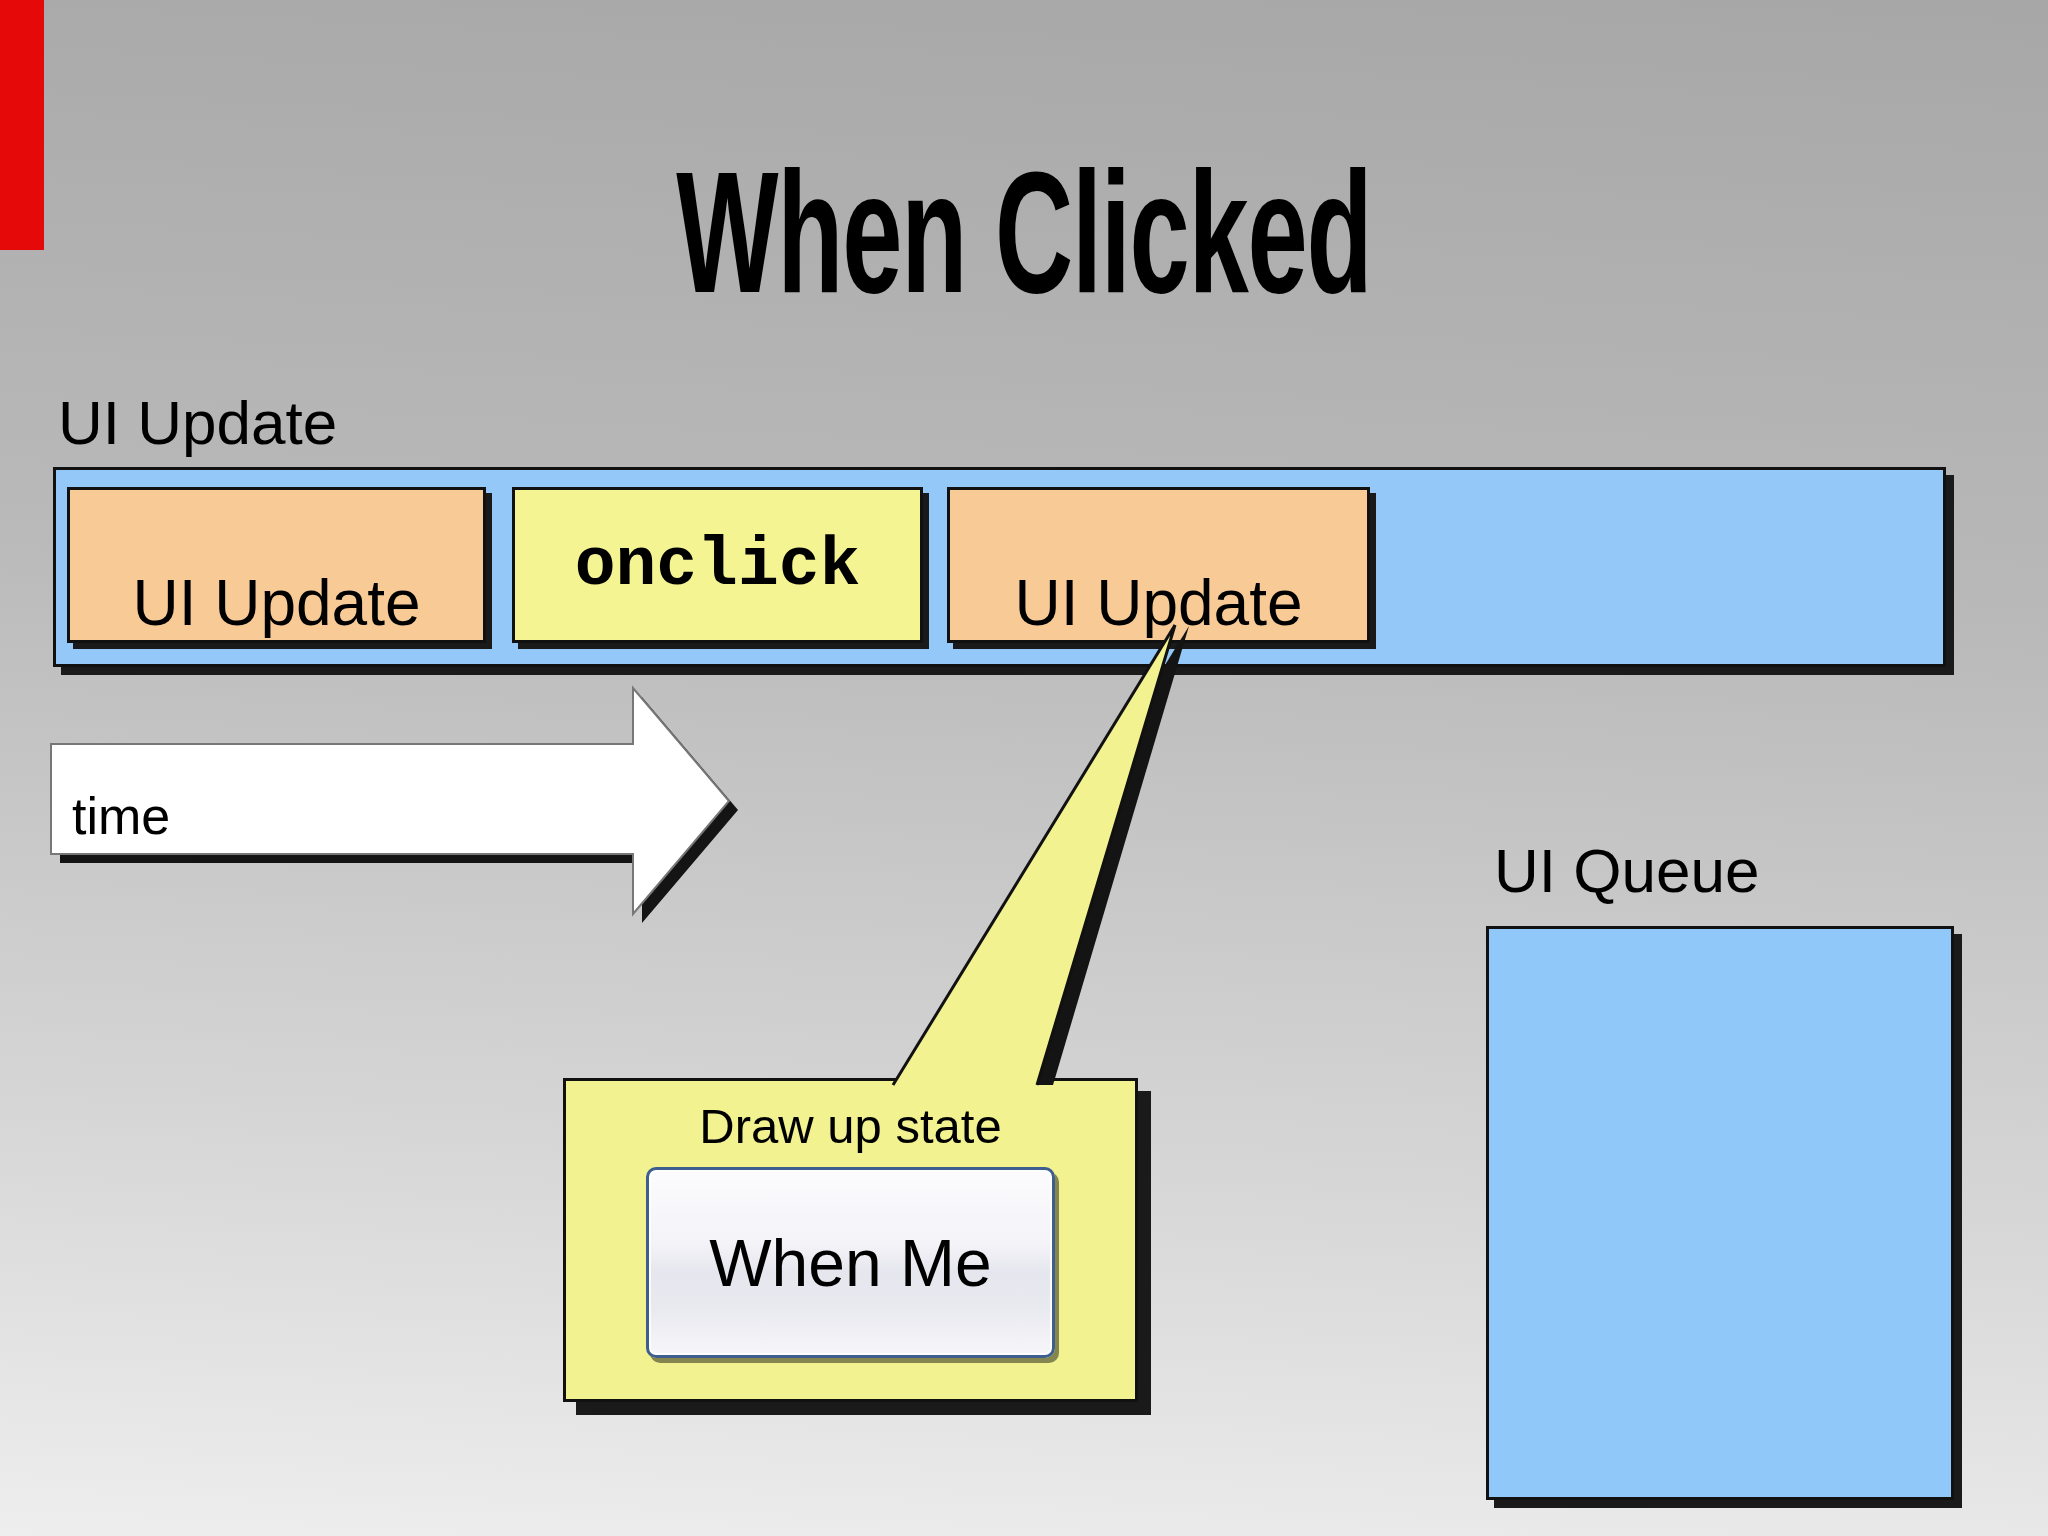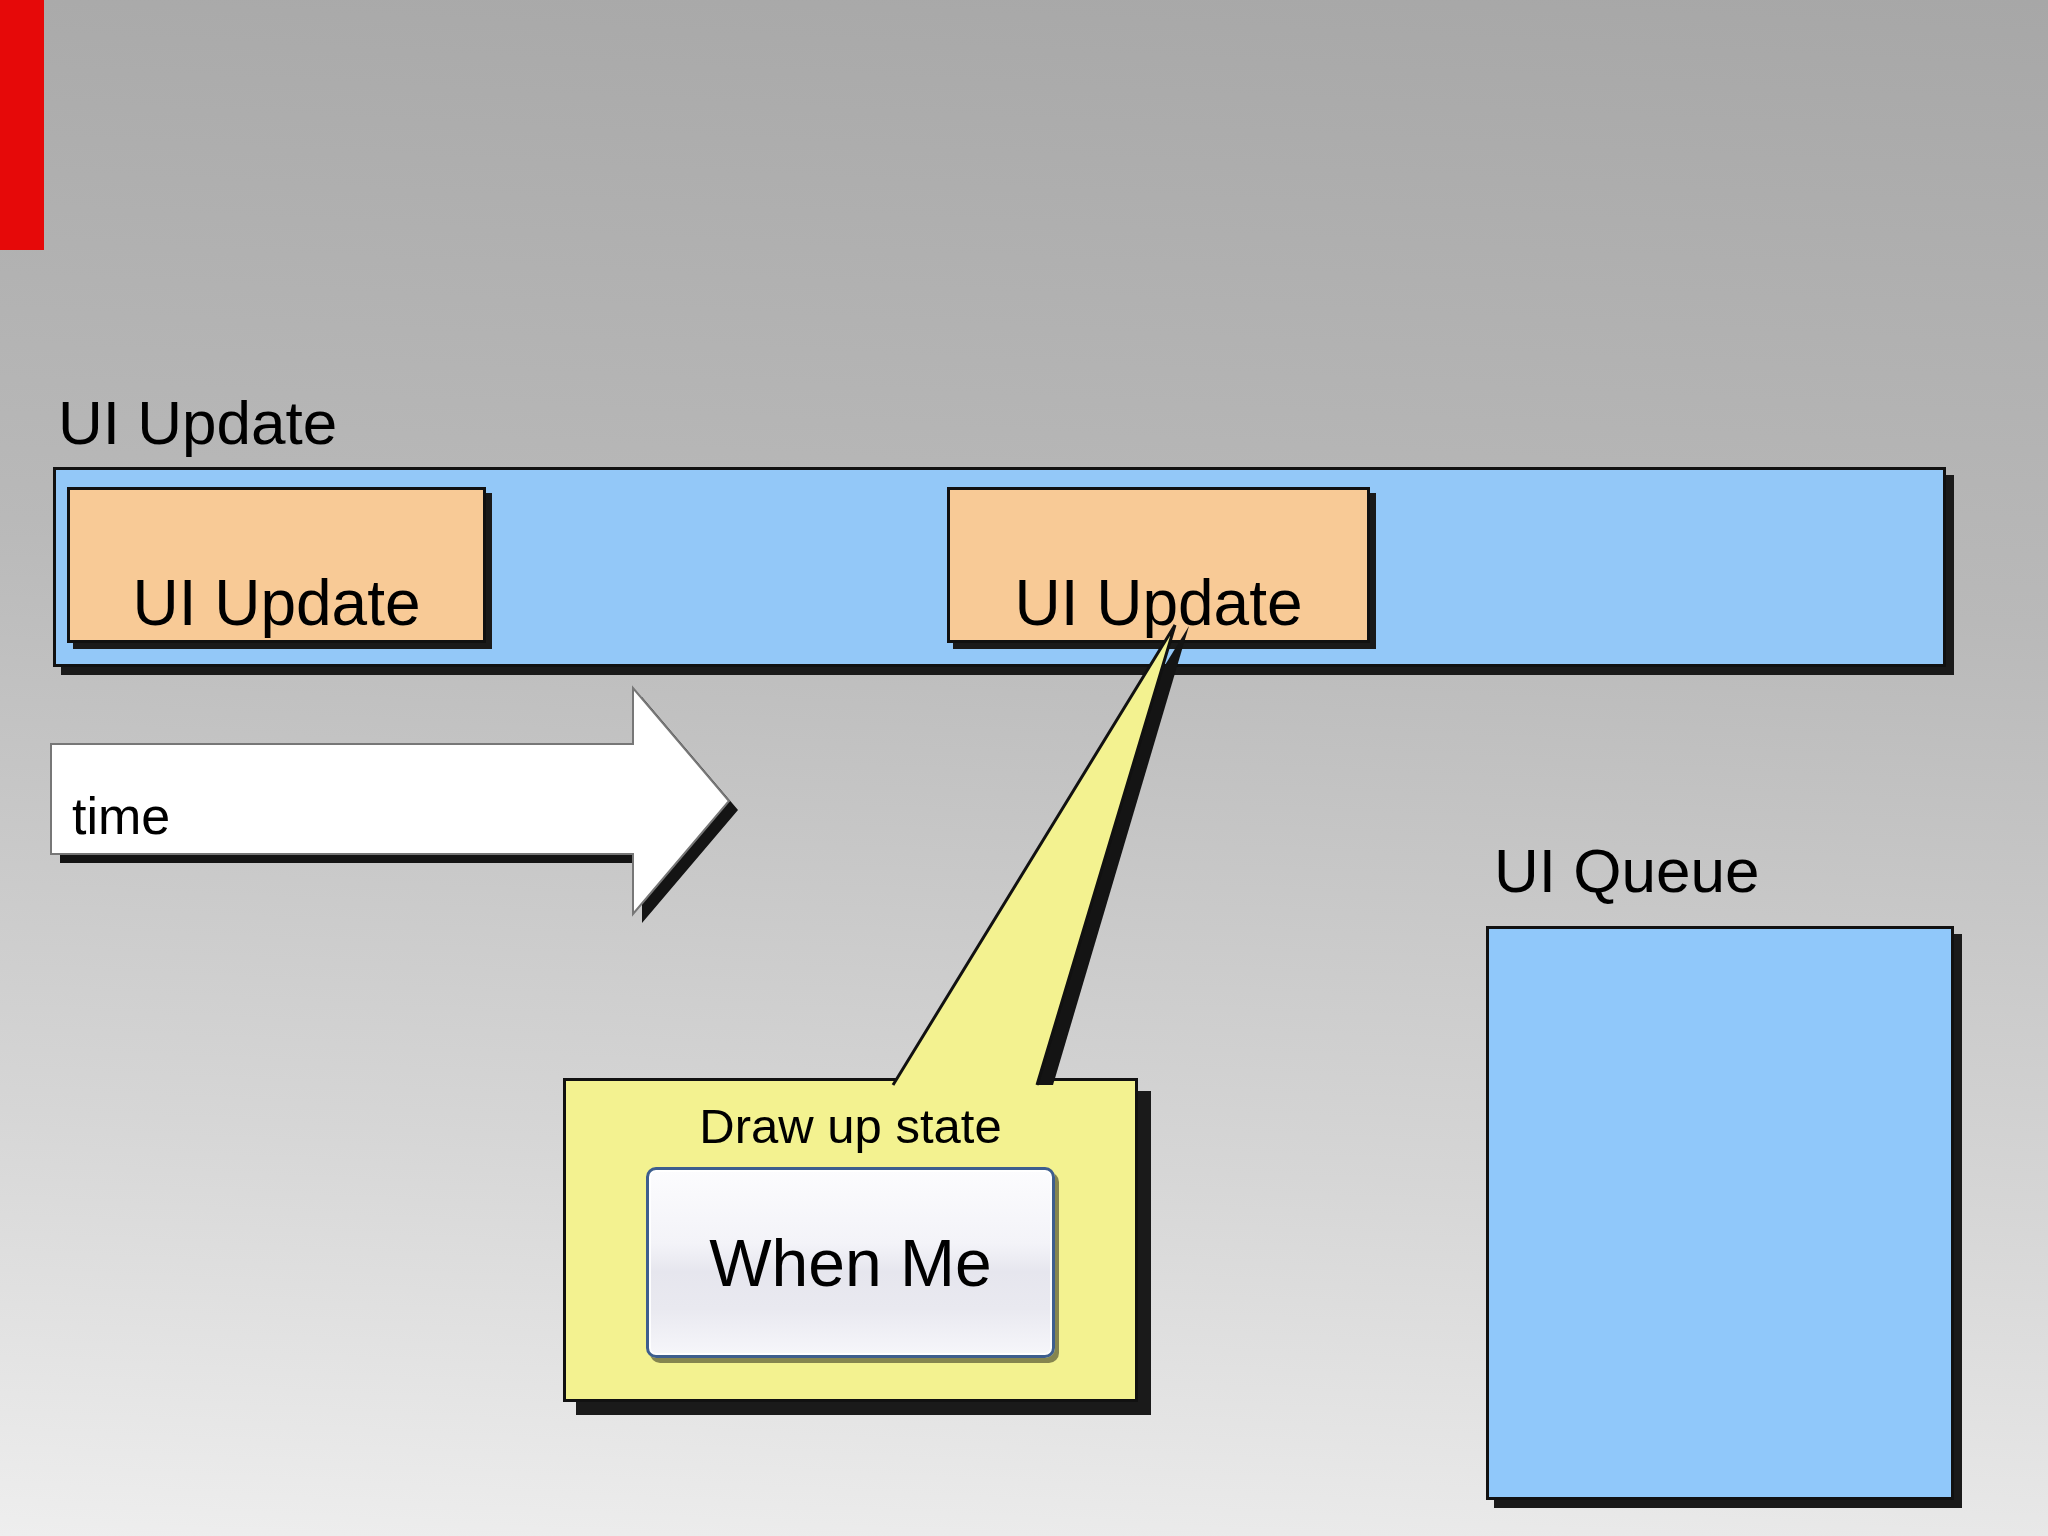--- a/index.html
+++ b/index.html
@@ -68,26 +68,32 @@
     font-size:66px;color:#000;cursor:default;
   }
 </style>
 </head>
 <body>
 
 <div id="canvas">
 
   <div id="red-marker" class="abs"></div>
 
+  <div id="title" class="abs">
+    <span class="squeeze">When Clicked</span>
+  </div>
 
   <div id="ui-thread-label" class="abs sec-label">UI Update</div>
 
   <div id="thread-bar" class="abs">
     <div id="task-0" class="task orange">
       <span>UI Update</span>
+    </div>
+    <div id="task-1" class="task yellow">
+      <span>onclick</span>
     </div>
     <div id="task-2" class="task orange">
       <span>UI Update</span>
     </div>
   </div>
 
   <svg id="time-arrow-svg" class="abs" width="710" height="250" viewBox="40 680 710 250">
     <polygon points="60,753 642,753 642,697 738,810 642,923 642,863 60,863" fill="#141414"></polygon>
     <polygon points="51,744 633,744 633,688 729,801 633,914 633,854 51,854" fill="#ffffff" stroke="#777" stroke-width="2"></polygon>
   </svg>

